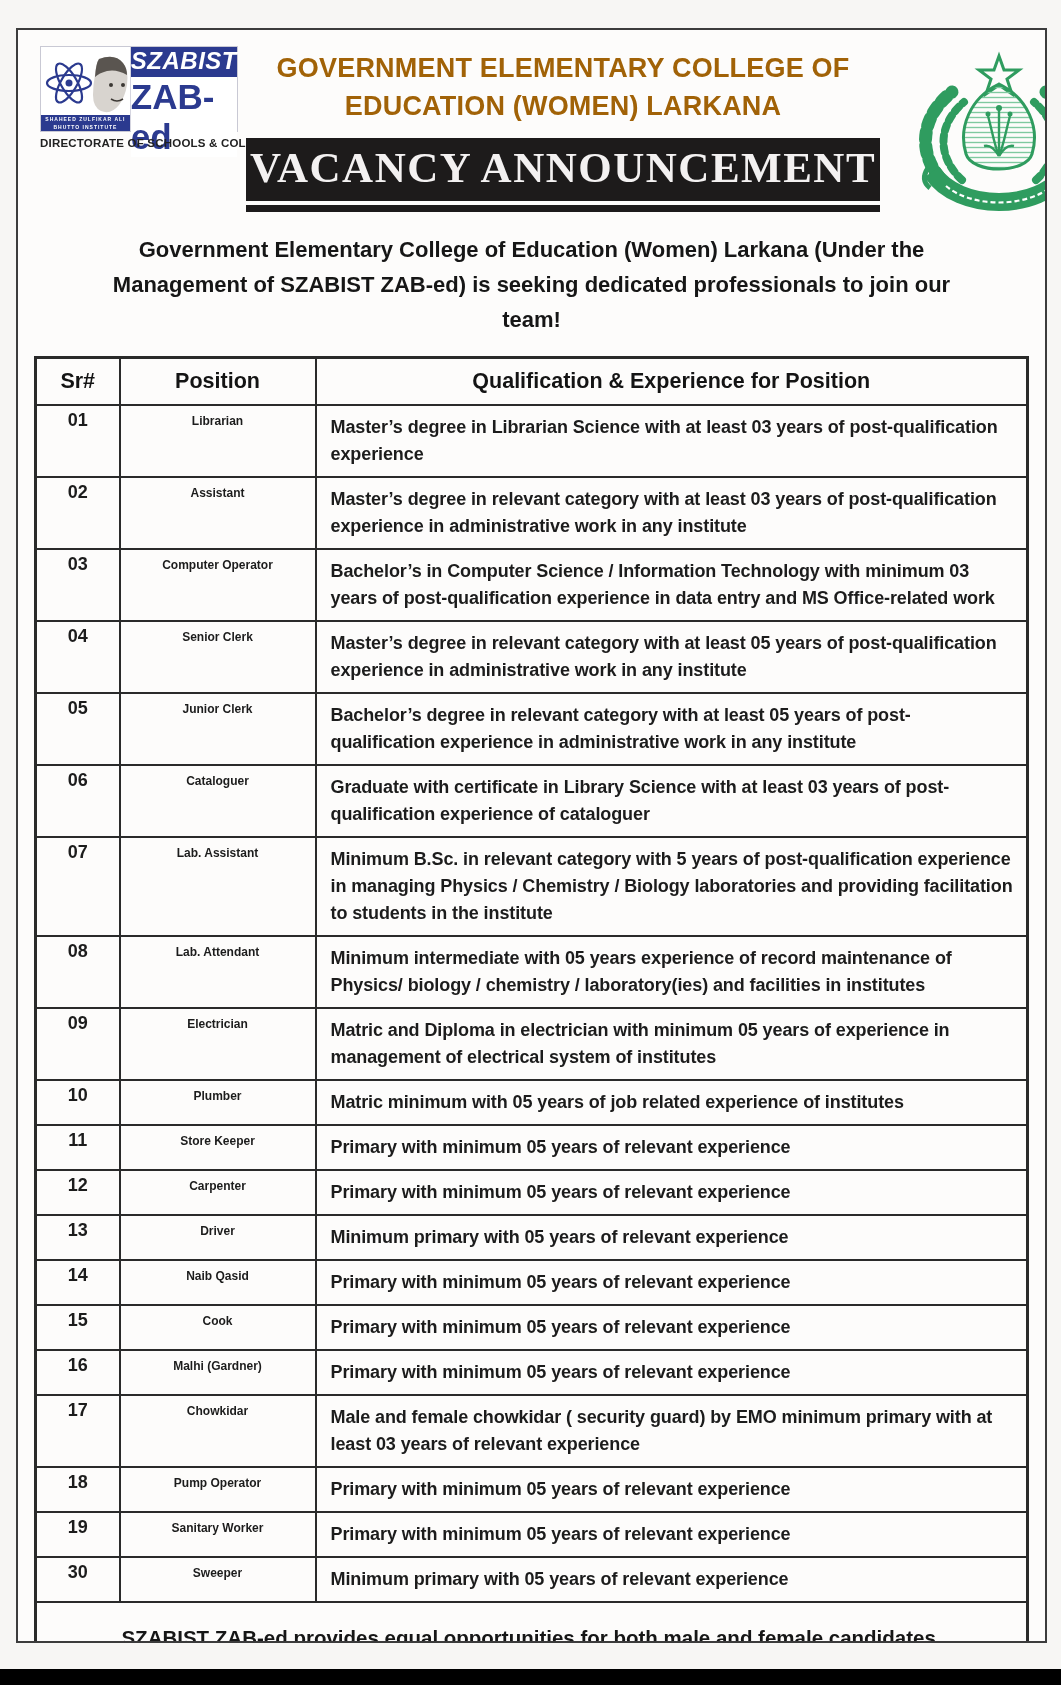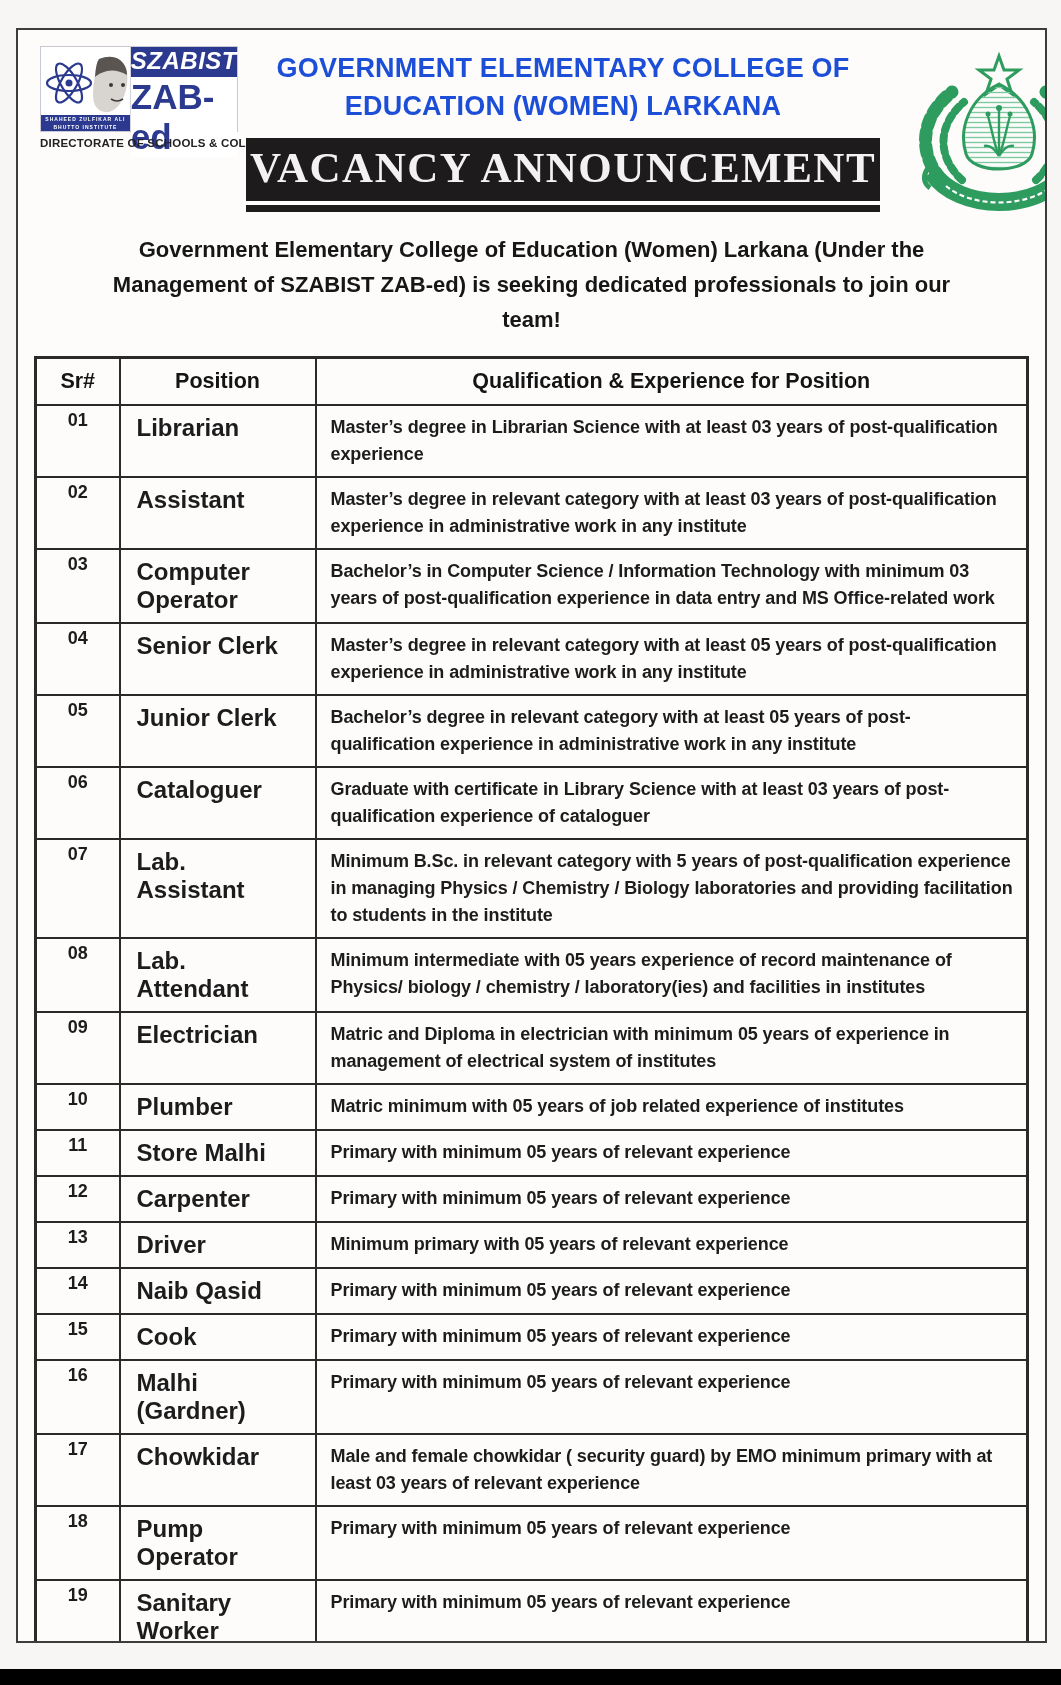--- a/index.html
+++ b/index.html
@@ -40,21 +40,21 @@
   }
   .logo-zabed {
     flex: 1; background: #fff; color: #2b3a8f; font-size: 35px;
     display: flex; align-items: center; justify-content: center;
     border-top: 2px solid #2b3a8f;
   }
   .logo-caption { margin-top: 5px; font-size: 11.5px; letter-spacing: 0.2px; color: #222; white-space: nowrap; }
   .center-block { flex: 1; padding: 4px 8px 0 8px; }
   .college-name {
     text-align: center; font-size: 27px; line-height: 1.4;
-    letter-spacing: 0.2px; color: #1d4ed8;
+    letter-spacing: 0.2px; color: #a16207;
   }
   .banner {
     margin-top: 12px; background: #1d1b1b; color: #f3f1f1;
     font-family: "Liberation Serif", serif; font-weight: 700;
     font-size: 43px; letter-spacing: 1.5px; text-align: right;
     padding: 5px 4px 9px 4px; white-space: nowrap;
   }
   .banner-shadow { height: 7px; background: #1d1b1b; margin-top: 4px; }
   .emblem-block { width: 222px; flex: 0 0 auto; padding-top: 4px; }
   
@@ -66,21 +66,21 @@
   table.vacancy {
     width: calc(100% - 4px); margin: 0 auto;
     border-collapse: collapse; border: 3px solid #2a2a2a;
     table-layout: fixed;
   }
   table.vacancy th, table.vacancy td { border: 2px solid #2a2a2a; }
   th.h-sr { width: 84px; text-align: center; }
   th.h-pos { width: 196px; }
   table.vacancy th { font-size: 21.5px; padding: 10px 4px; color: #141414; }
   td.sr { text-align: center; font-size: 18px; padding: 4px 4px; vertical-align: top; }
-  td.pos { text-align: left; font-size: 24px; padding: 8px 16px; vertical-align: top; }
+  td.pos { text-align: center; font-size: 12px; padding: 8px 16px; vertical-align: top; }
   td.qual {
     text-align: left; font-size: 18px; letter-spacing: -0.1px;
     padding: 8px 12px 8px 14px; line-height: 1.5; vertical-align: top;
   }
   .footer-cell { padding: 12px 24px 14px 24px; text-align: center; }
   .footer-line { font-size: 20.5px; margin: 9px 0; line-height: 1.4; color: #161616; }
   
   .bottom-bar { position: absolute; left: 0; right: 0; bottom: 0; height: 16px; background: #000; }
   svg .green { stroke: #2f9c5f; fill: none; }
 </style>
@@ -222,21 +222,21 @@
     <td class="pos">Electrician</td>
     <td class="qual">Matric and Diploma in electrician with minimum 05 years of experience in management of electrical system of institutes</td>
   </tr>
         <tr>
     <td class="sr">10</td>
     <td class="pos">Plumber</td>
     <td class="qual">Matric minimum with 05 years of job related experience of institutes</td>
   </tr>
         <tr>
     <td class="sr">11</td>
-    <td class="pos">Store Malhi</td>
+    <td class="pos">Store Keeper</td>
     <td class="qual">Primary with minimum 05 years of relevant experience</td>
   </tr>
         <tr>
     <td class="sr">12</td>
     <td class="pos">Carpenter</td>
     <td class="qual">Primary with minimum 05 years of relevant experience</td>
   </tr>
         <tr>
     <td class="sr">13</td>
     <td class="pos">Driver</td>

